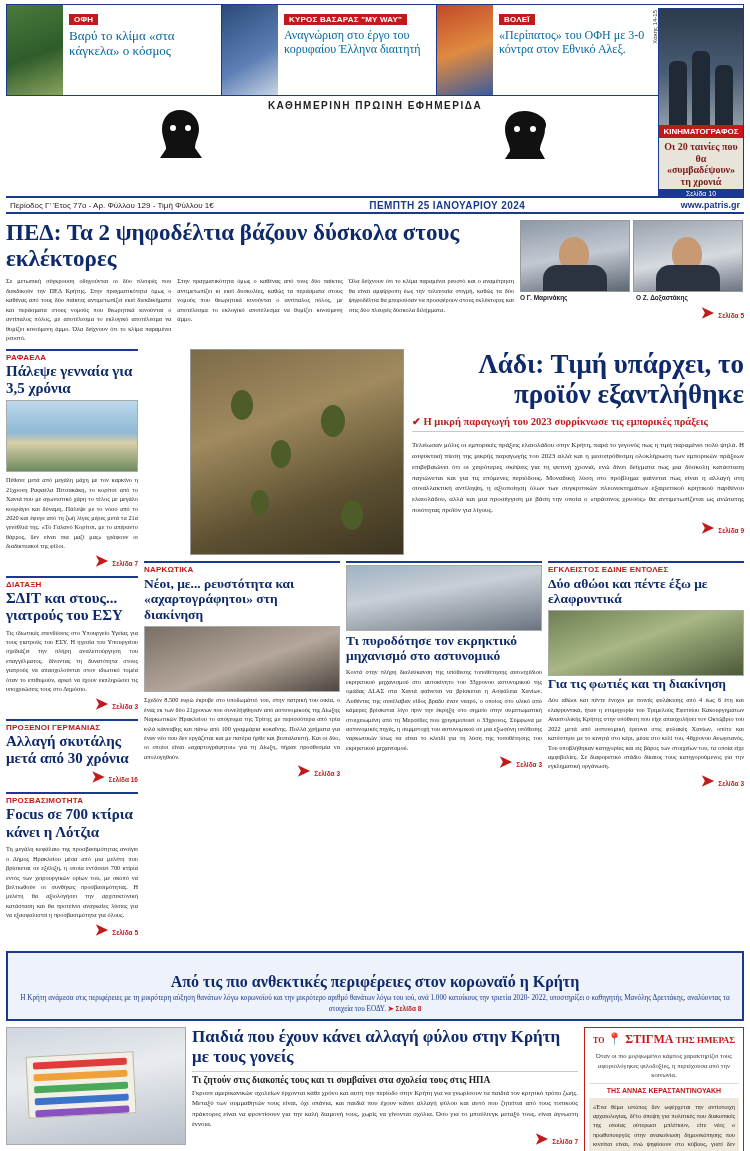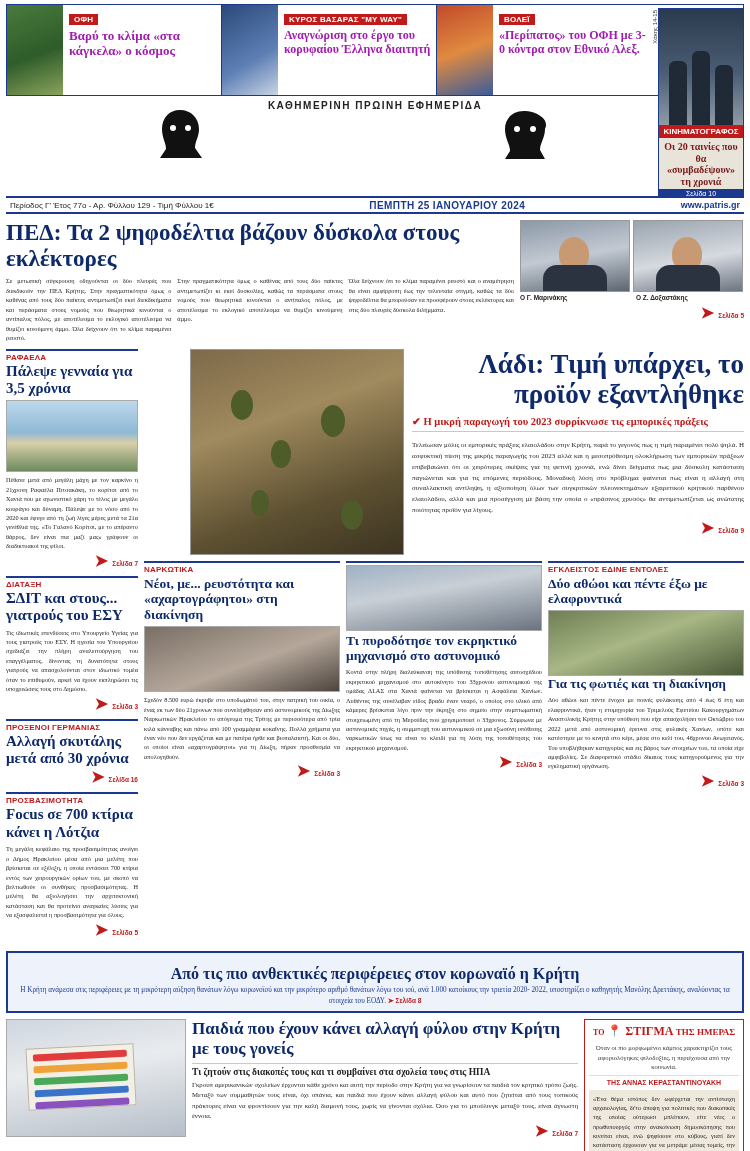--- a/index.html
+++ b/index.html
@@ -29,21 +29,21 @@
   .ts-txt { padding:3px 5px 2px 6px; flex:1; min-width:0; }
   .ts-kicker {
     display:inline-block;
     background:#c01a1a; color:#fff;
     font-family:"Liberation Sans", sans-serif;
     font-weight:bold; font-size:8px; letter-spacing:.2px;
     padding:1px 5px 1px 5px; margin-bottom:3px;
   }
   .ts-head {
     font-family:"Liberation Serif", serif;
-    font-weight:bold; font-size:13px; line-height:1.18; color:#a21caf;
+    font-weight:normal; font-size:13px; line-height:1.18; color:#0369a1;
   }
   .ts-head.small { font-size:12px; }
 
   
   .cinemacol {
     position:absolute; right:6px; top:4px; width:86px; height:190px;
     border:1px solid #1b3a8f; overflow:hidden; background:#e5e5e5;
   }
   .cine-top {
     height:116px;
@@ -172,21 +172,21 @@
   }
   .t-img { width:100%; height:66px; border:1px solid #aaa; margin-top:3px; }
   .t-img.narco { background:linear-gradient(160deg,#7a6f66 0%,#b5a79a 55%,#4d453f 100%); }
   .t-img.fire  { background:linear-gradient(170deg,#9fb2c4 0%,#c9cfd6 40%,#6a7480 100%); }
   .t-img.court { background:linear-gradient(160deg,#6f7f54 0%,#a8b784 45%,#4b5a38 100%); }
   .t-text { font-size:6.3px; line-height:1.5; text-align:justify; margin-top:3px; color:#222; }
   .t-sub { font-family:"Liberation Serif",serif; font-weight:bold; font-size:13px; color:#0e2a6b; }
 
   
   .corona {
-    margin:6px 6px 0 6px; border:2px solid #1b3a8f; background:#eef2fa; padding:12px 8px 5px;
+    margin:6px 6px 0 6px; border:2px solid #1b3a8f; background:#eef2fa; padding:20px 8px 5px;
   }
   .corona-title {
     font-family:"Liberation Serif",serif; font-weight:bold; font-size:16px;
     color:#0e2a6b; text-align:center; line-height:1.1;
   }
   .corona-text { font-size:7.2px; line-height:1.45; text-align:center; color:#1b3a8f; margin-top:3px; }
 
   
   .bottom { display:flex; gap:6px; margin:6px 6px 0 6px; }
   .btm-left { flex:1; display:flex; gap:6px; }

